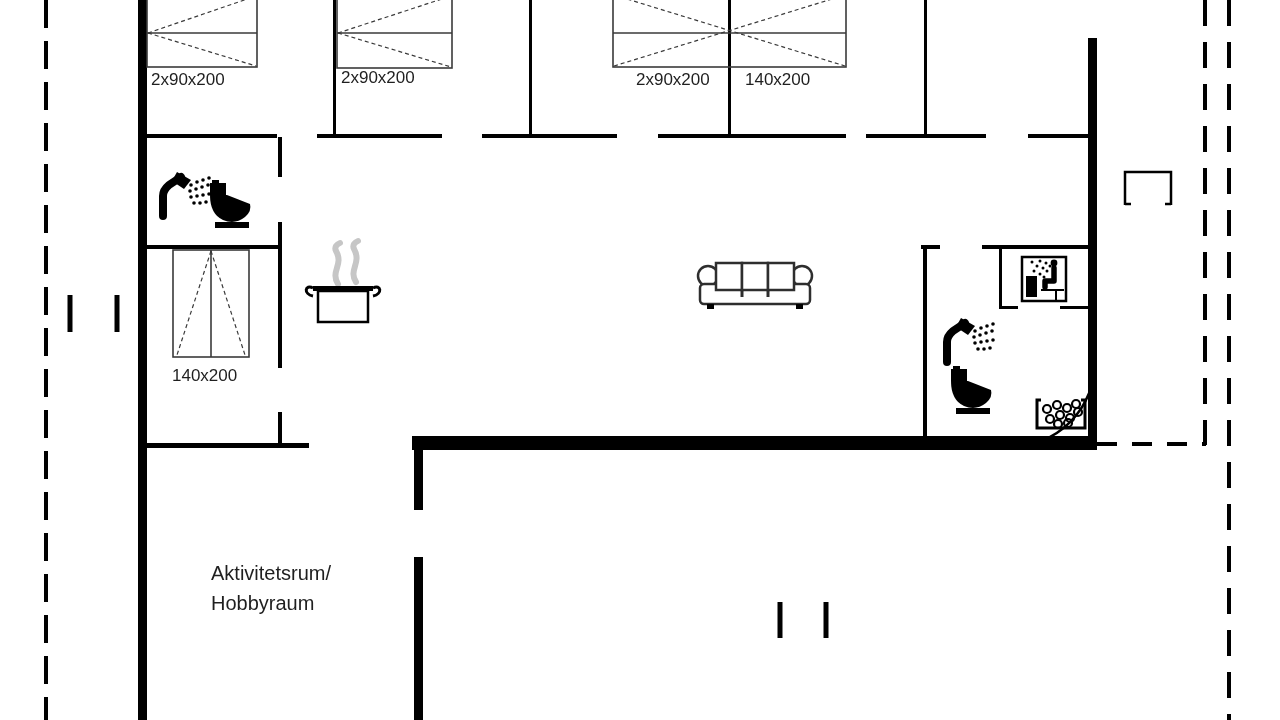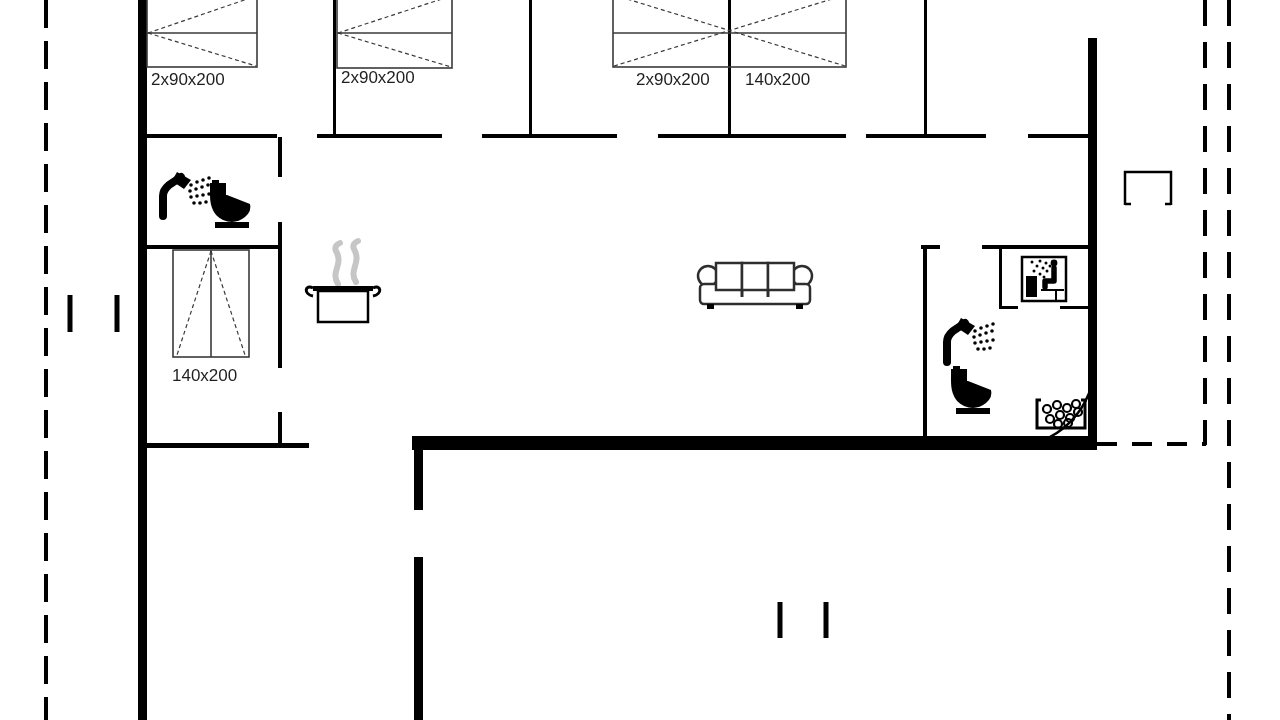--- a/index.html
+++ b/index.html
@@ -220,13 +220,17 @@
       </g>
     </g>
   </svg>
 
   <div class="lbl" style="left:151px;top:70px">2x90x200</div>
   <div class="lbl" style="left:341px;top:68px">2x90x200</div>
   <div class="lbl" style="left:636px;top:70px">2x90x200</div>
   <div class="lbl" style="left:745px;top:70px">140x200</div>
   <div class="lbl" style="left:172px;top:366px">140x200</div>
 
+  <div class="room-lbl" style="left:211px;top:558px">
+    <div>Aktivitetsrum/</div>
+    <div>Hobbyraum</div>
+  </div>
 </div>
 
 </body></html>

